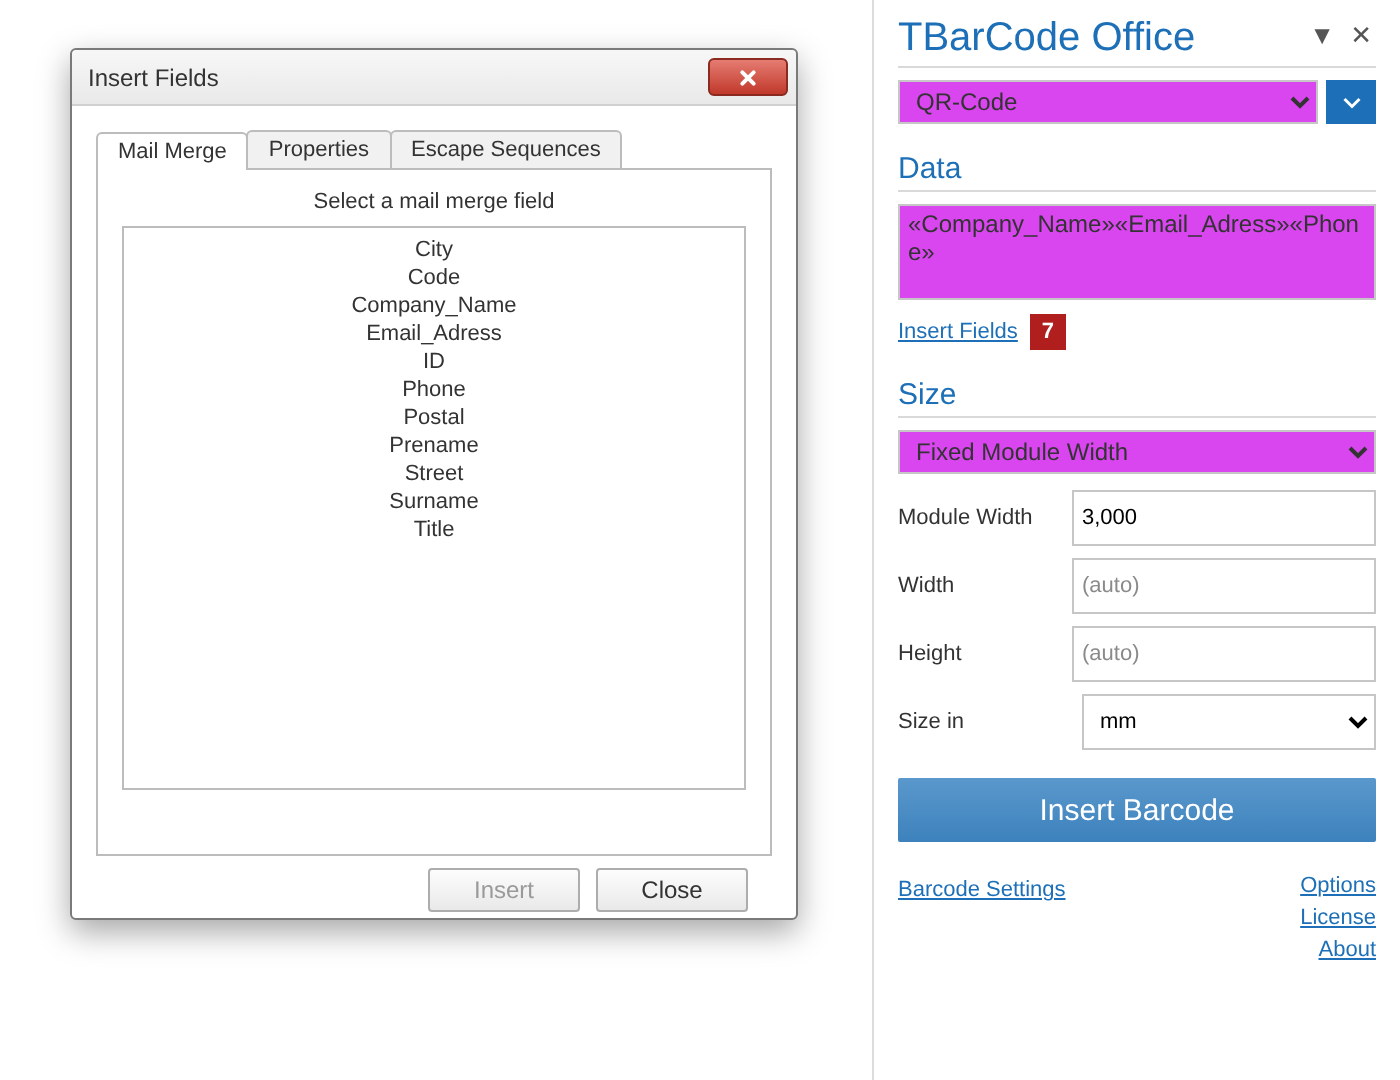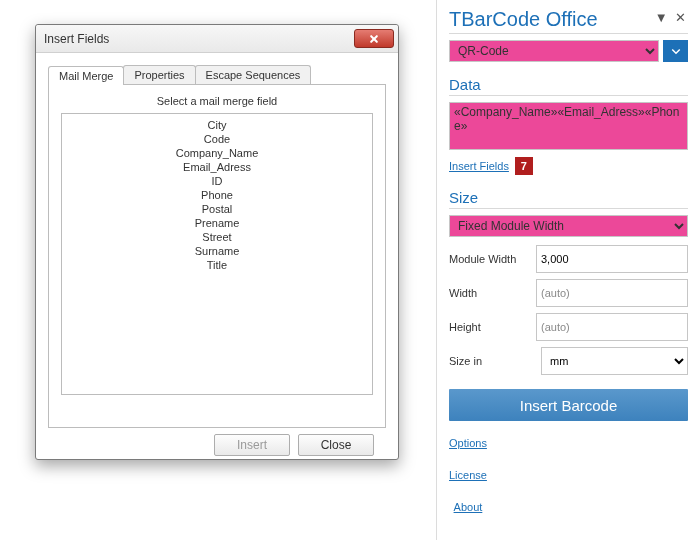--- a/index.html
+++ b/index.html
@@ -123,21 +123,21 @@
   font-weight:400;
 }
 .hr { border: none; border-top:1px solid #d9d9d9; margin: 2px 0 6px 0; }
 
 .row { display:flex; align-items:center; margin-bottom:6px; }
 .select, .input, .textarea {
   width: 100%;
   border: 1px solid #c6c6c6;
   font-size: 12px;
   padding: 2px 4px;
-  background:#ec4899;
+  background:#d946ef;
   color:#333;
 }
 .select { height: 22px; }
 .chev-btn {
   width: 28px; height: 22px;
   background: #1d70b7;
   margin-left: 4px;
   display:flex; align-items:center; justify-content:center;
 }
 .chev-btn svg { width:12px; height:12px; fill:none; stroke:#fff; stroke-width:2; }
@@ -174,21 +174,21 @@
   display:flex; align-items:center; justify-content:center;
   font-size:15px;
   border-radius:1px;
 }
 
 .footer-links {
   margin-top: 16px;
   display:flex;
 }
 .footer-links .left-col { flex:1; }
-.footer-links .right-col { display:flex; flex-direction:column; align-items:center; gap:20px; }
+.footer-links .right-col { display:flex; flex-direction:column; align-items:flex-end; gap:4px; }
 </style>
 </head>
 <body>
 
 <div class="dialog">
   <div class="titlebar">
     <span class="title-text">Insert Fields</span>
     <div class="close-btn"></div>
   </div>
   <div class="dialog-body">
@@ -266,19 +266,22 @@
   <div class="size-row">
     <label>Size in</label>
     <select>
       <option>mm</option>
     </select>
   </div>
 
   <div class="insert-bar">Insert Barcode</div>
 
   <div class="footer-links">
+    <div class="left-col">
+      <span class="link">Barcode Settings</span>
+    </div>
     <div class="right-col">
       <span class="link">Options</span>
       <span class="link">License</span>
       <span class="link">About</span>
     </div>
   </div>
 </div>
 
 </body></html>

